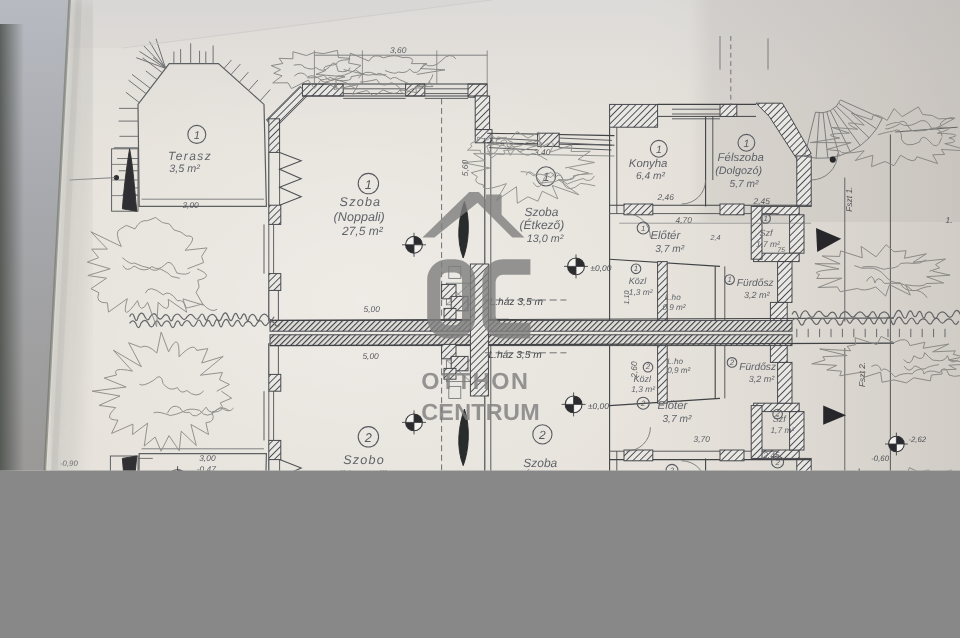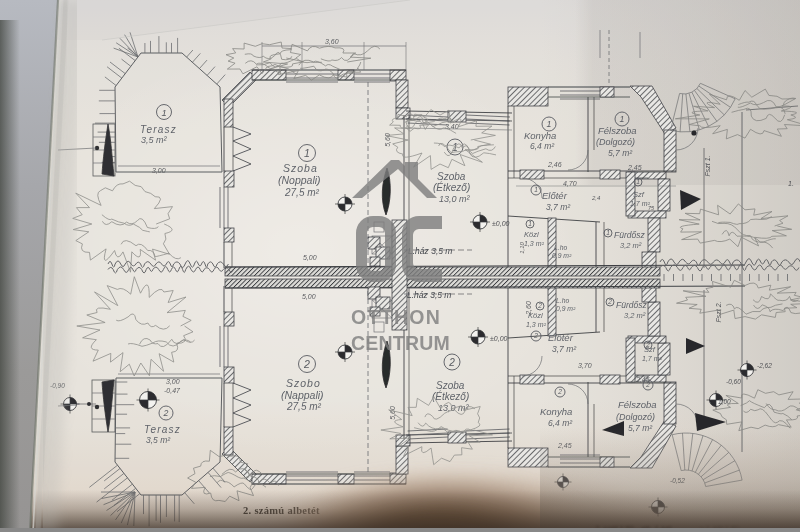--- a/index.html
+++ b/index.html
@@ -1,14 +1,14 @@
 <!DOCTYPE html>
 <html><head><meta charset="utf-8"><style>
 html,body{margin:0;padding:0;background:#888;}
-#pg{width:800px;height:528px;overflow:hidden;position:relative;font-family:"Liberation Sans",sans-serif;}
+#pg{width:800px;height:392px;overflow:hidden;position:relative;font-family:"Liberation Sans",sans-serif;}
 svg{display:block;}
 </style></head><body>
 <div id="pg">
     <svg xmlns="http://www.w3.org/2000/svg" width="800" height="532" viewBox="0 0 800 532">
       <defs>
 <pattern id="h1" width="4" height="4" patternUnits="userSpaceOnUse" patternTransform="rotate(45)">
  <rect width="4" height="4" fill="#e9e8e5"></rect>
           <line x1="0" y1="0" x2="0" y2="4" stroke="#3c3e42" stroke-width="1.5"></line>
 </pattern>
 <pattern id="h2" width="3.2" height="3.2" patternUnits="userSpaceOnUse" patternTransform="rotate(45)">

